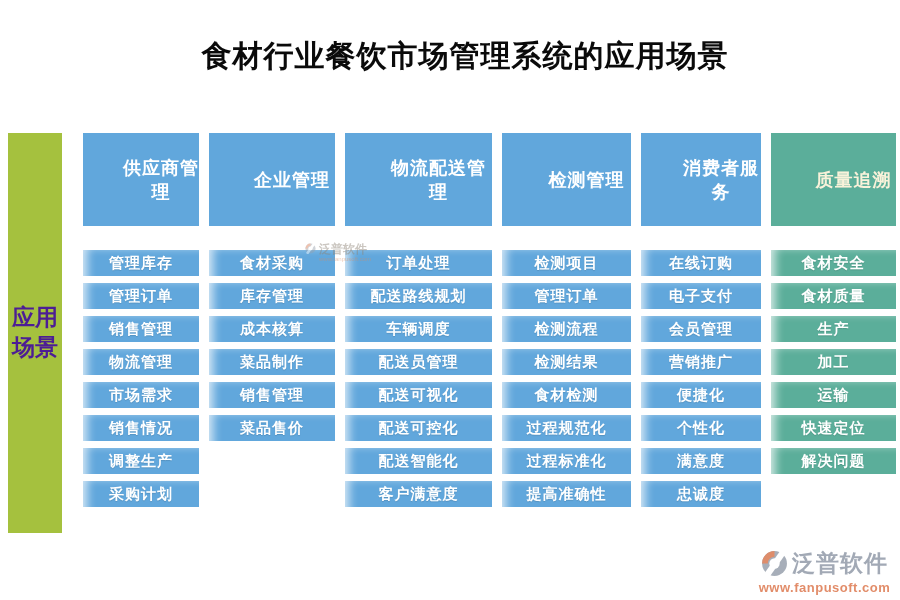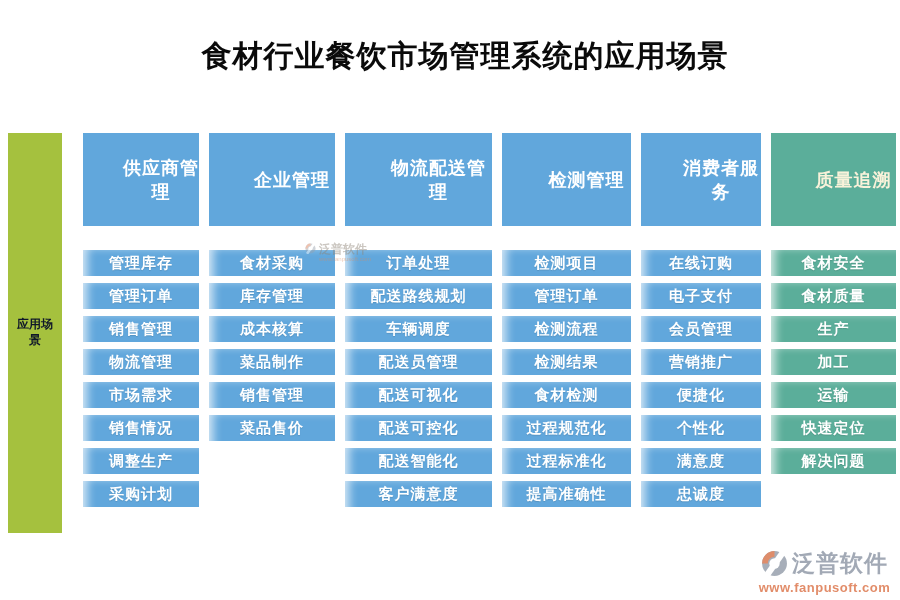--- a/index.html
+++ b/index.html
@@ -11,21 +11,21 @@
   .title {
     position:absolute; top:36px; left:0; width:100%; margin:0;
     text-align:center; font-size:30px; font-weight:800; color:#0a0a0a; letter-spacing:1px;padding-left:15px;
   }
   .sidebar {
     position:absolute; left:8px; top:133px; width:54px; height:400px;
     background:var(--sidebar); display:flex; align-items:center; justify-content:center;
   }
   .sidebar span {
     display:block; width:46px; text-align:center; word-break:break-all;
-    color:#0f172a; font-weight:bold; font-size:12px; line-height:1.3;
+    color:#4c1d95; font-weight:bold; font-size:23px; line-height:1.3;
   }
   .columns { position:absolute; left:83px; top:133px; display:flex; gap:10px; }
   .col { display:flex; flex-direction:column; }
   .col-header {
     height:93px; display:flex; align-items:center; justify-content:center;
     color:#fff; font-weight:bold; font-size:18px; letter-spacing:1px; text-align:center;padding-left:40px;
   }
   .col.blue  .col-header { background:var(--blue); }
   .col.green .col-header { background:var(--green); color:#f9f2da;font-family:Liberation Mono, monospace; }
   .pills { margin-top:24px; display:flex; flex-direction:column; gap:7px; }

